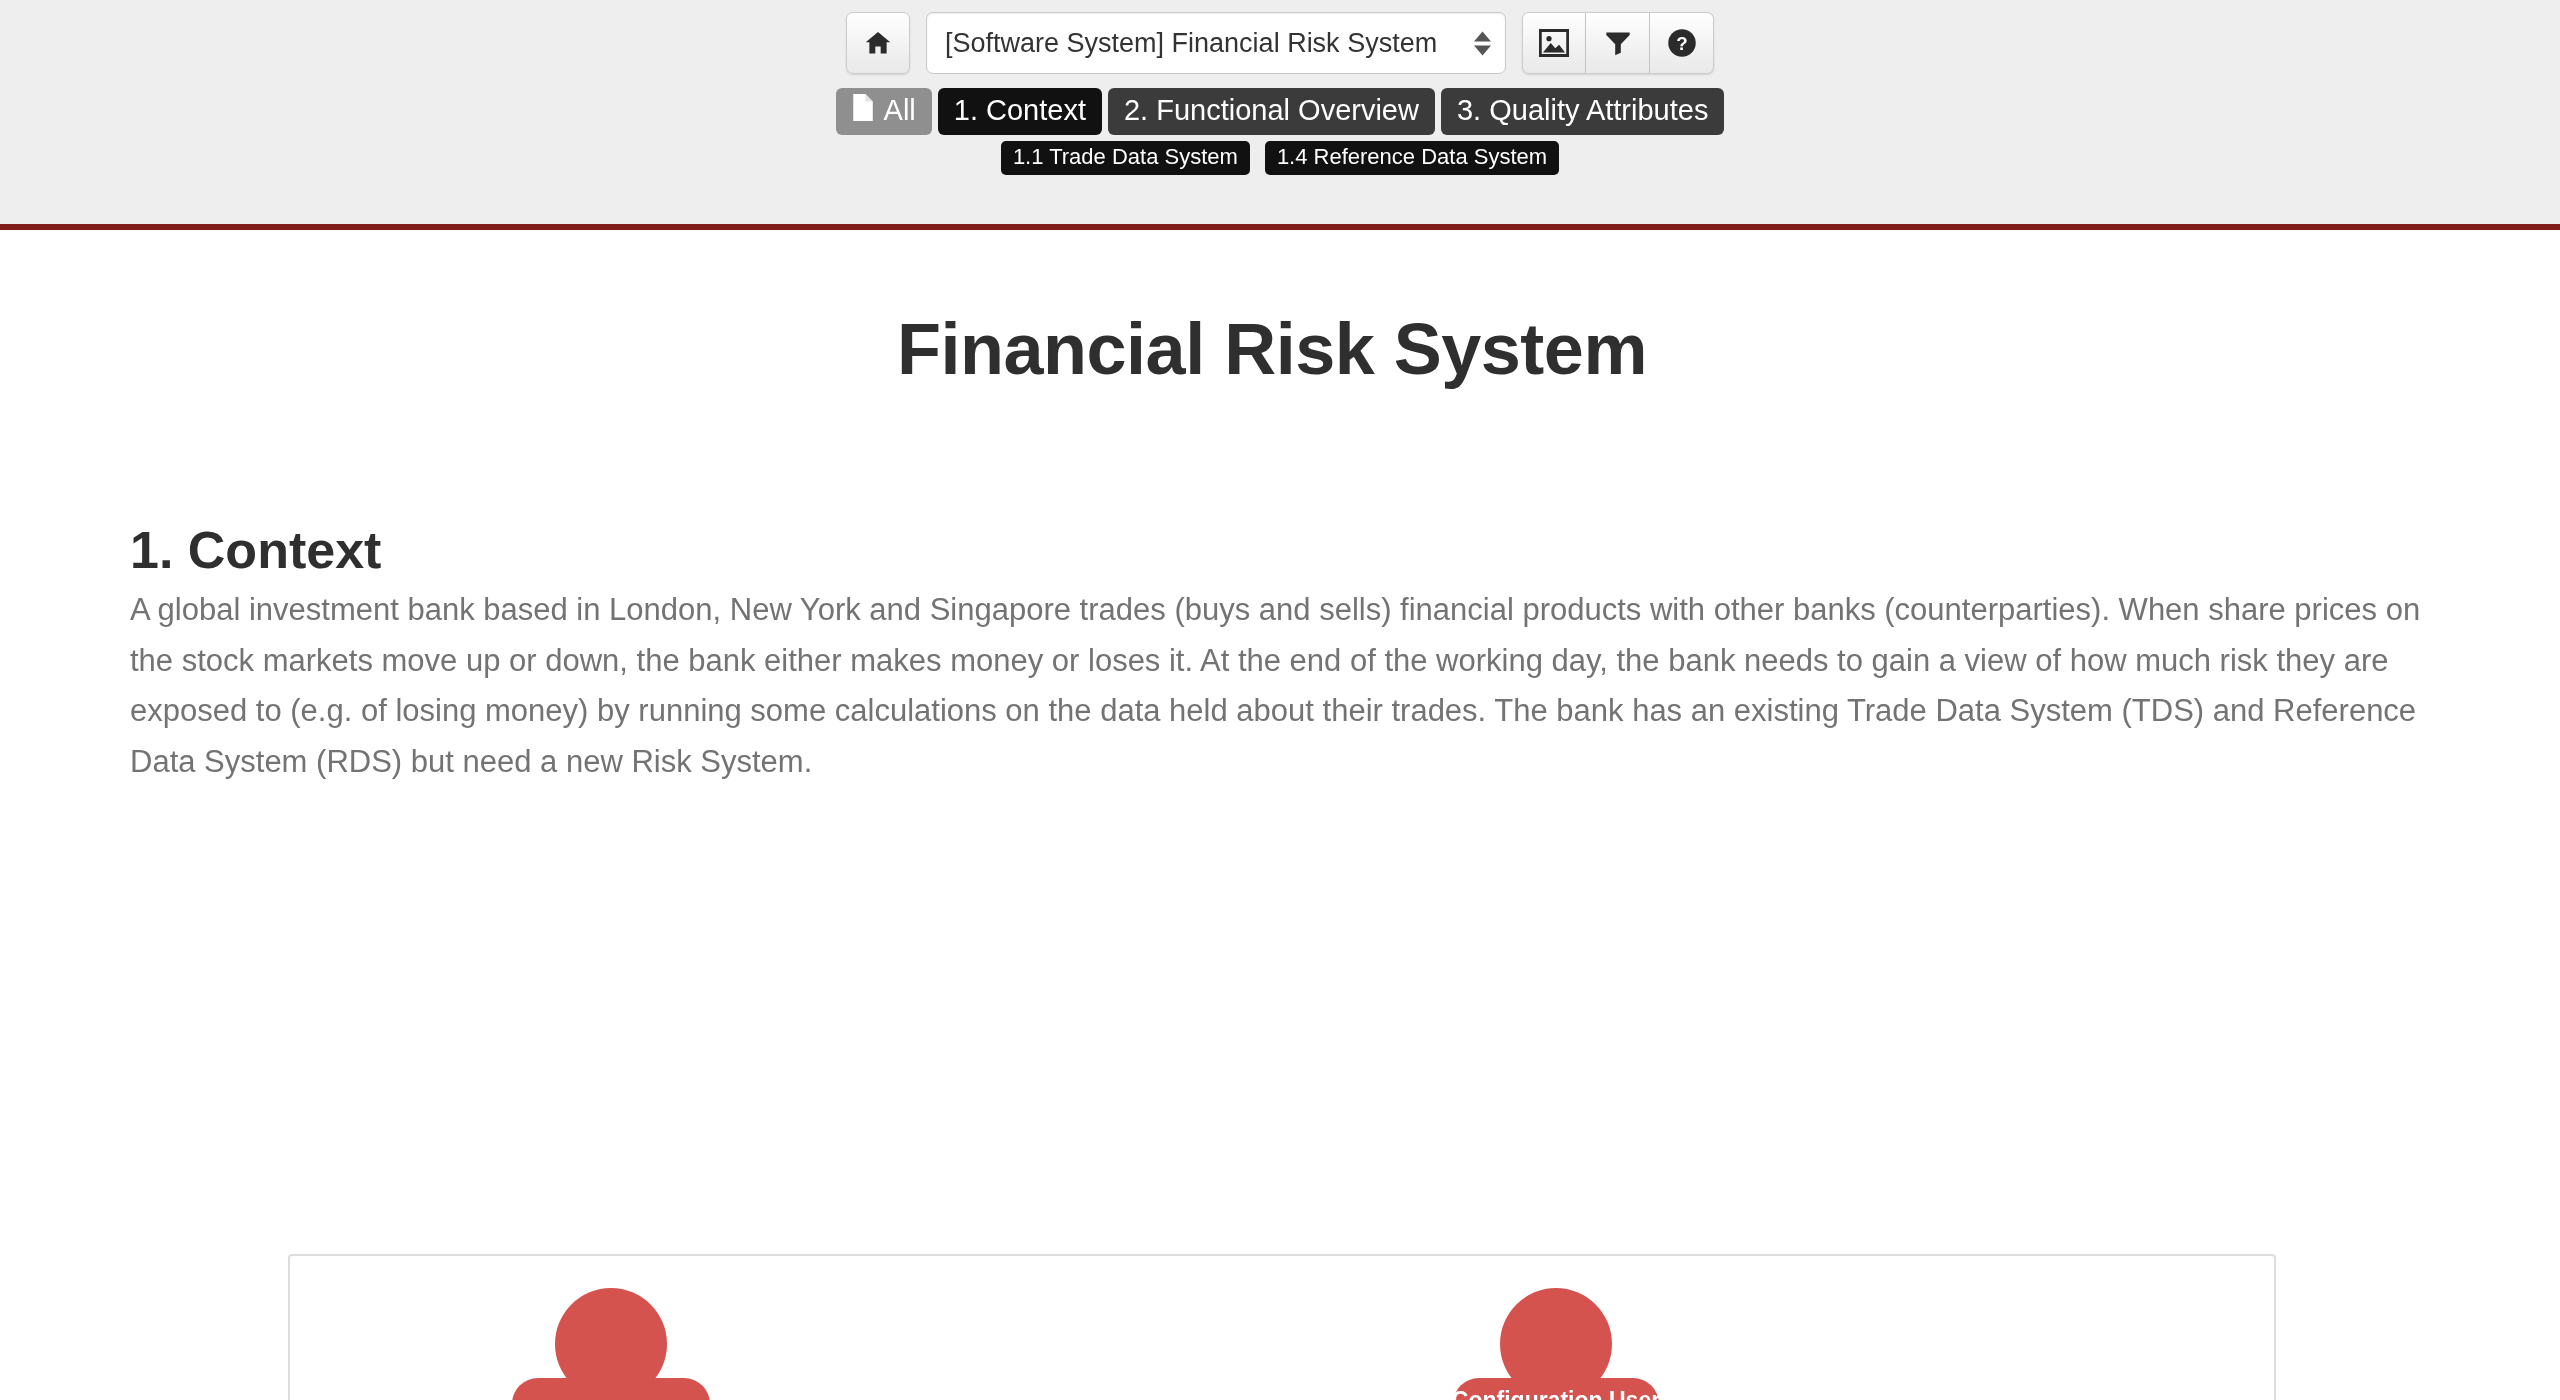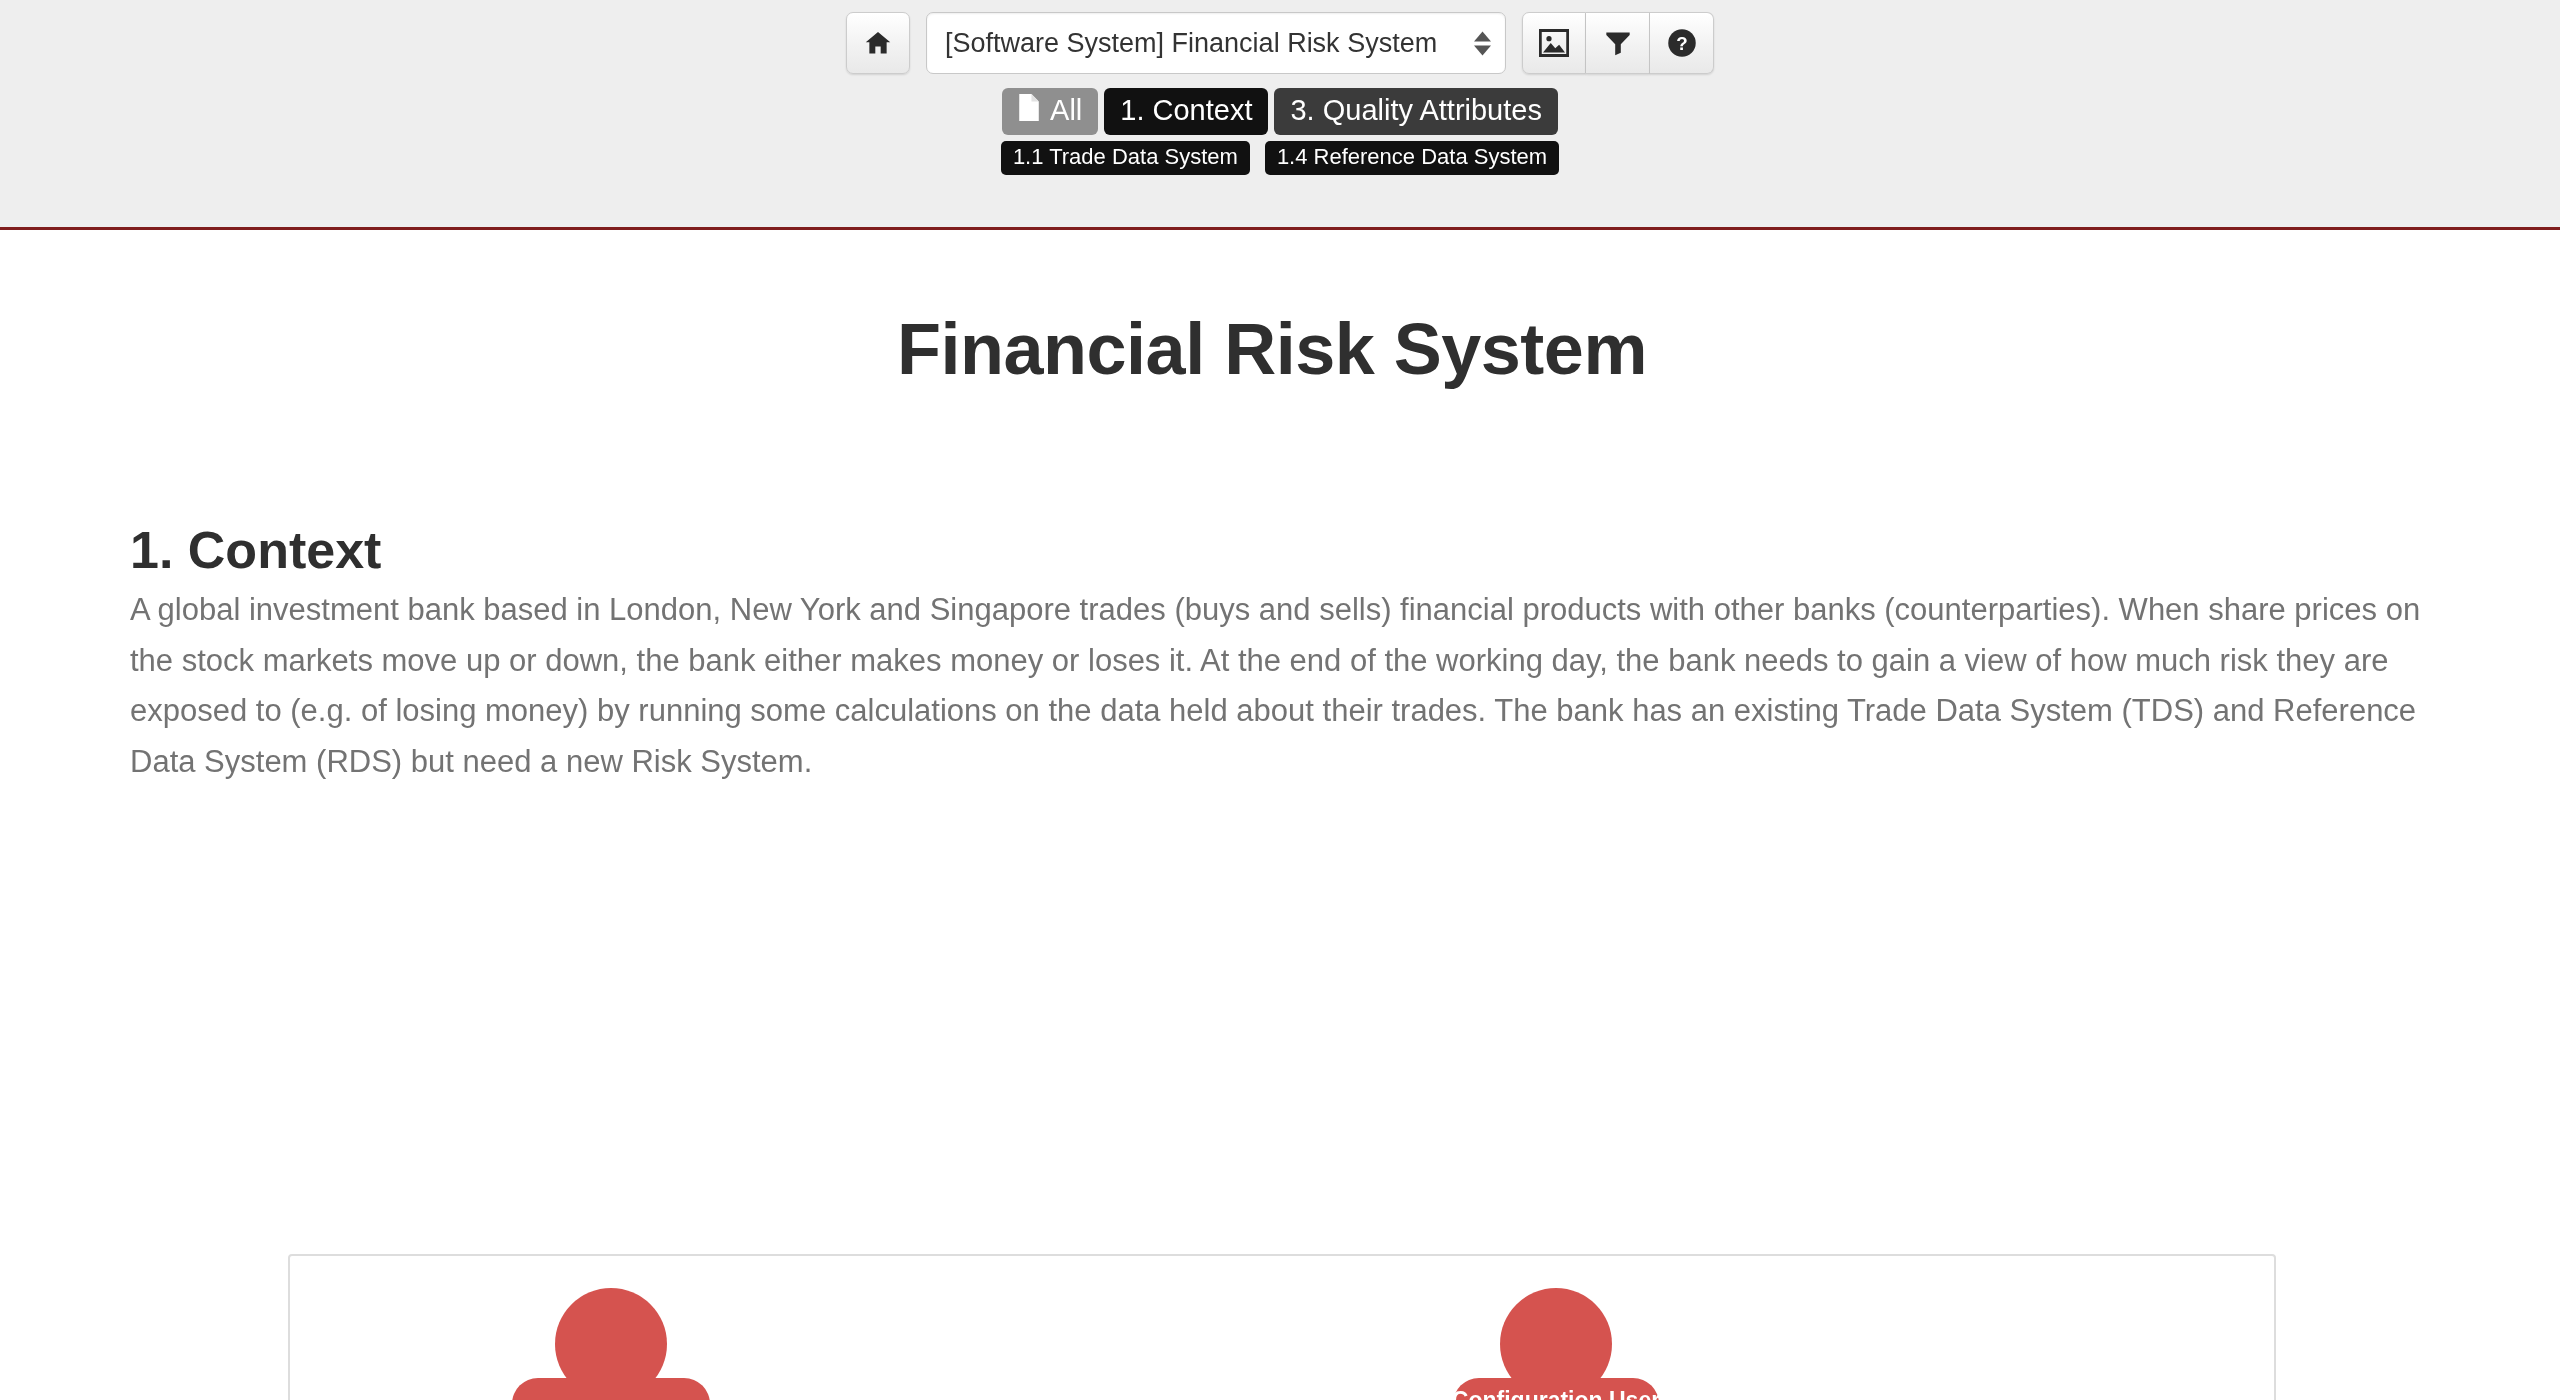--- a/index.html
+++ b/index.html
@@ -10,21 +10,21 @@
     background: #ffffff;
     font-family: "Liberation Sans", sans-serif;
     overflow: hidden;
   }
 
   
   #header-bar {
     width: 100%;
     height: 230px;
     background: #eeeeee;
-    border-bottom: 3px solid #7f1d1d;
+    border-bottom: 6px solid #7f1d1d;
     position: relative;
   }
 
   #toolbar-row {
     display: flex;
     justify-content: center;
     align-items: flex-start;
     padding-top: 12px;
   }
 
@@ -212,20 +212,23 @@
           <path d="M1 0h10l6 6v16H1z"></path>
           <path d="M11 0v6h6z" fill="#e2e2e2"></path>
         </svg>
       </span>
       <span>All</span>
     </div>
     <div class="tab active">
       <span>1. Context</span>
     </div>
     <div class="tab inactive">
+      <span>2. Functional Overview</span>
+    </div>
+    <div class="tab inactive">
       <span>3. Quality Attributes</span>
     </div>
   </div>
 
   <div id="tabs-row-2">
     <div class="tab sub">
       <span>1.1 Trade Data System</span>
     </div>
     <div class="tab sub">
       <span>1.4 Reference Data System</span>

